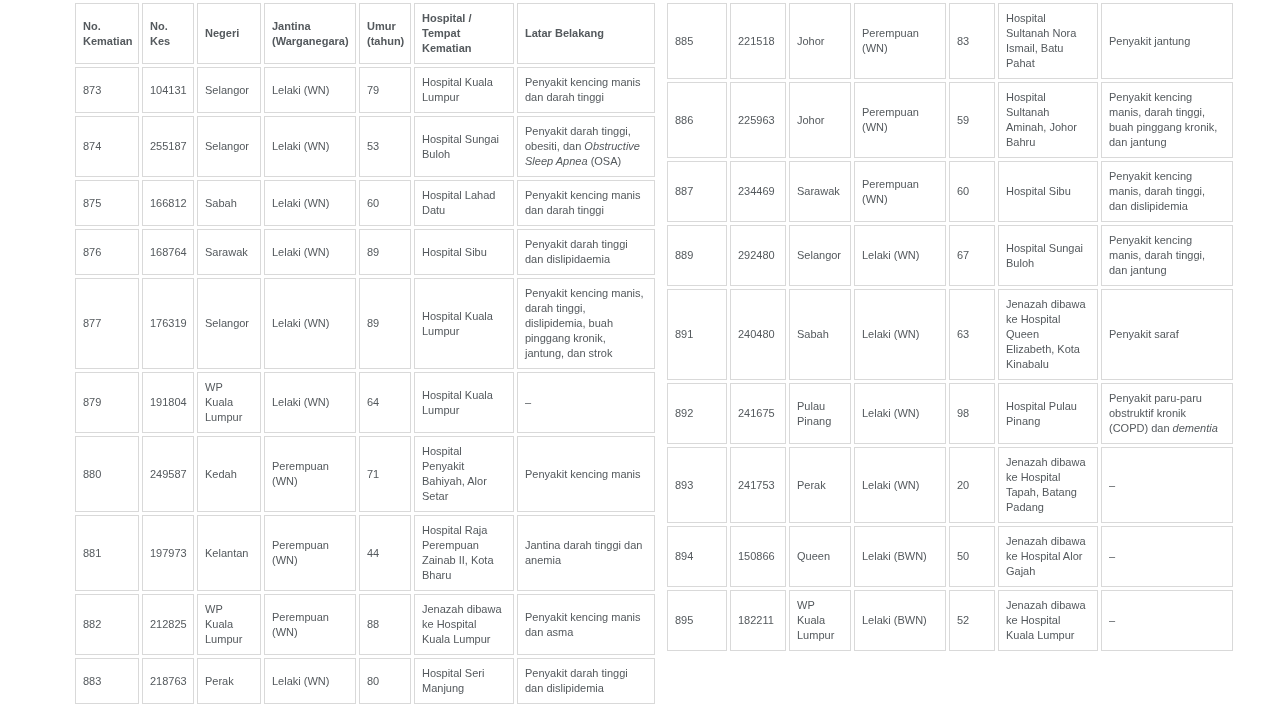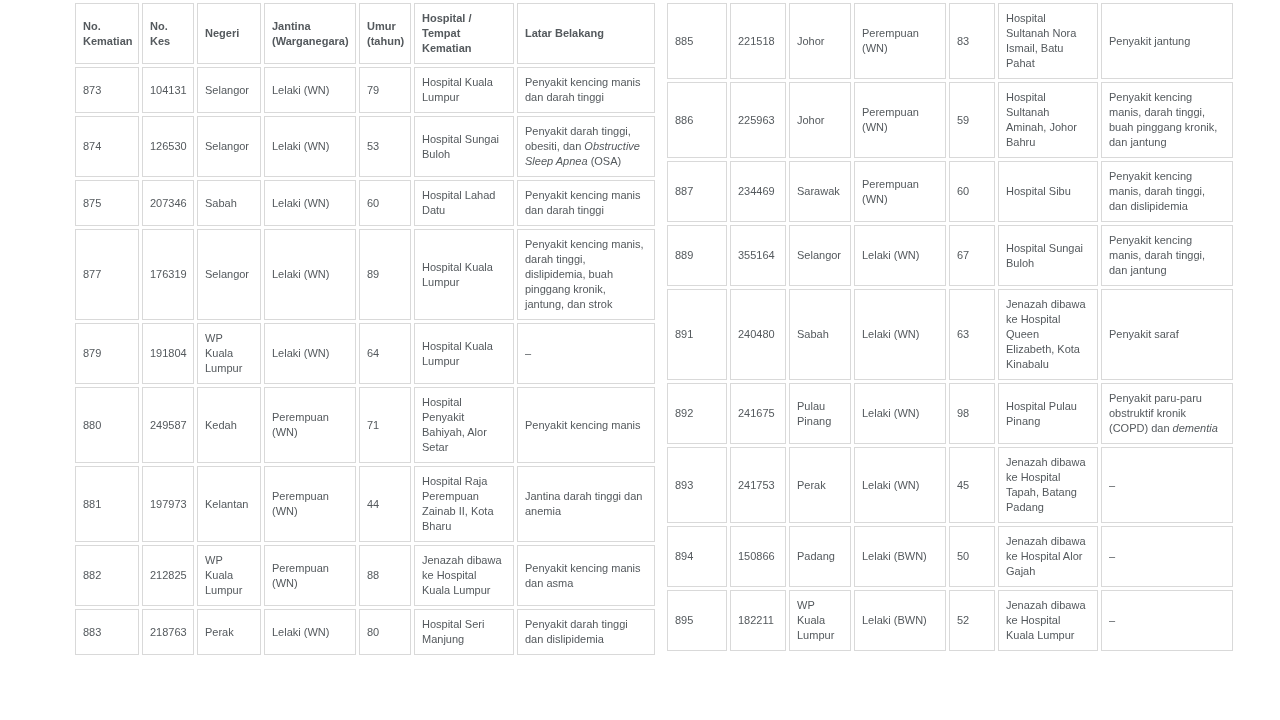--- a/index.html
+++ b/index.html
@@ -72,35 +72,44 @@
           <td>873</td>
           <td>104131</td>
           <td>Selangor</td>
           <td>Lelaki (WN)</td>
           <td>79</td>
           <td>Hospital Kuala Lumpur</td>
           <td><span>Penyakit kencing manis dan darah tinggi</span></td>
         </tr>
         <tr>
           <td>874</td>
-          <td>126530</td>
+          <td>255187</td>
           <td>Selangor</td>
           <td>Lelaki (WN)</td>
           <td>53</td>
           <td>Hospital Sungai Buloh</td>
           <td><span>Penyakit darah tinggi, obesiti, dan </span><span class="italic">Obstructive Sleep Apnea</span><span> (OSA)</span></td>
         </tr>
         <tr>
           <td>875</td>
-          <td>207346</td>
+          <td>166812</td>
           <td>Sabah</td>
           <td>Lelaki (WN)</td>
           <td>60</td>
           <td>Hospital Lahad Datu</td>
           <td><span>Penyakit kencing manis dan darah tinggi</span></td>
+        </tr>
+        <tr>
+          <td>876</td>
+          <td>168764</td>
+          <td>Sarawak</td>
+          <td>Lelaki (WN)</td>
+          <td>89</td>
+          <td>Hospital Sibu</td>
+          <td><span>Penyakit darah tinggi dan dislipidaemia</span></td>
         </tr>
         <tr>
           <td>877</td>
           <td>176319</td>
           <td>Selangor</td>
           <td>Lelaki (WN)</td>
           <td>89</td>
           <td>Hospital Kuala Lumpur</td>
           <td><span>Penyakit kencing manis, darah tinggi, dislipidemia, buah pinggang kronik, jantung, dan strok</span></td>
         </tr>
@@ -185,21 +194,21 @@
           <td>887</td>
           <td>234469</td>
           <td>Sarawak</td>
           <td>Perempuan (WN)</td>
           <td>60</td>
           <td>Hospital Sibu</td>
           <td><span>Penyakit kencing manis, darah tinggi, dan dislipidemia</span></td>
         </tr>
         <tr>
           <td>889</td>
-          <td>355164</td>
+          <td>292480</td>
           <td>Selangor</td>
           <td>Lelaki (WN)</td>
           <td>67</td>
           <td>Hospital Sungai Buloh</td>
           <td><span>Penyakit kencing manis, darah tinggi, dan jantung</span></td>
         </tr>
         <tr>
           <td>891</td>
           <td>240480</td>
           <td>Sabah</td>
@@ -215,28 +224,28 @@
           <td>Lelaki (WN)</td>
           <td>98</td>
           <td>Hospital Pulau Pinang</td>
           <td><span>Penyakit paru-paru obstruktif kronik (COPD) dan </span><span class="italic">dementia</span></td>
         </tr>
         <tr>
           <td>893</td>
           <td>241753</td>
           <td>Perak</td>
           <td>Lelaki (WN)</td>
-          <td>45</td>
+          <td>20</td>
           <td>Jenazah dibawa ke Hospital Tapah, Batang Padang</td>
           <td><span>–</span></td>
         </tr>
         <tr>
           <td>894</td>
           <td>150866</td>
-          <td>Padang</td>
+          <td>Queen</td>
           <td>Lelaki (BWN)</td>
           <td>50</td>
           <td>Jenazah dibawa ke Hospital Alor Gajah</td>
           <td><span>–</span></td>
         </tr>
         <tr>
           <td>895</td>
           <td>182211</td>
           <td>WP Kuala Lumpur</td>
           <td>Lelaki (BWN)</td>

